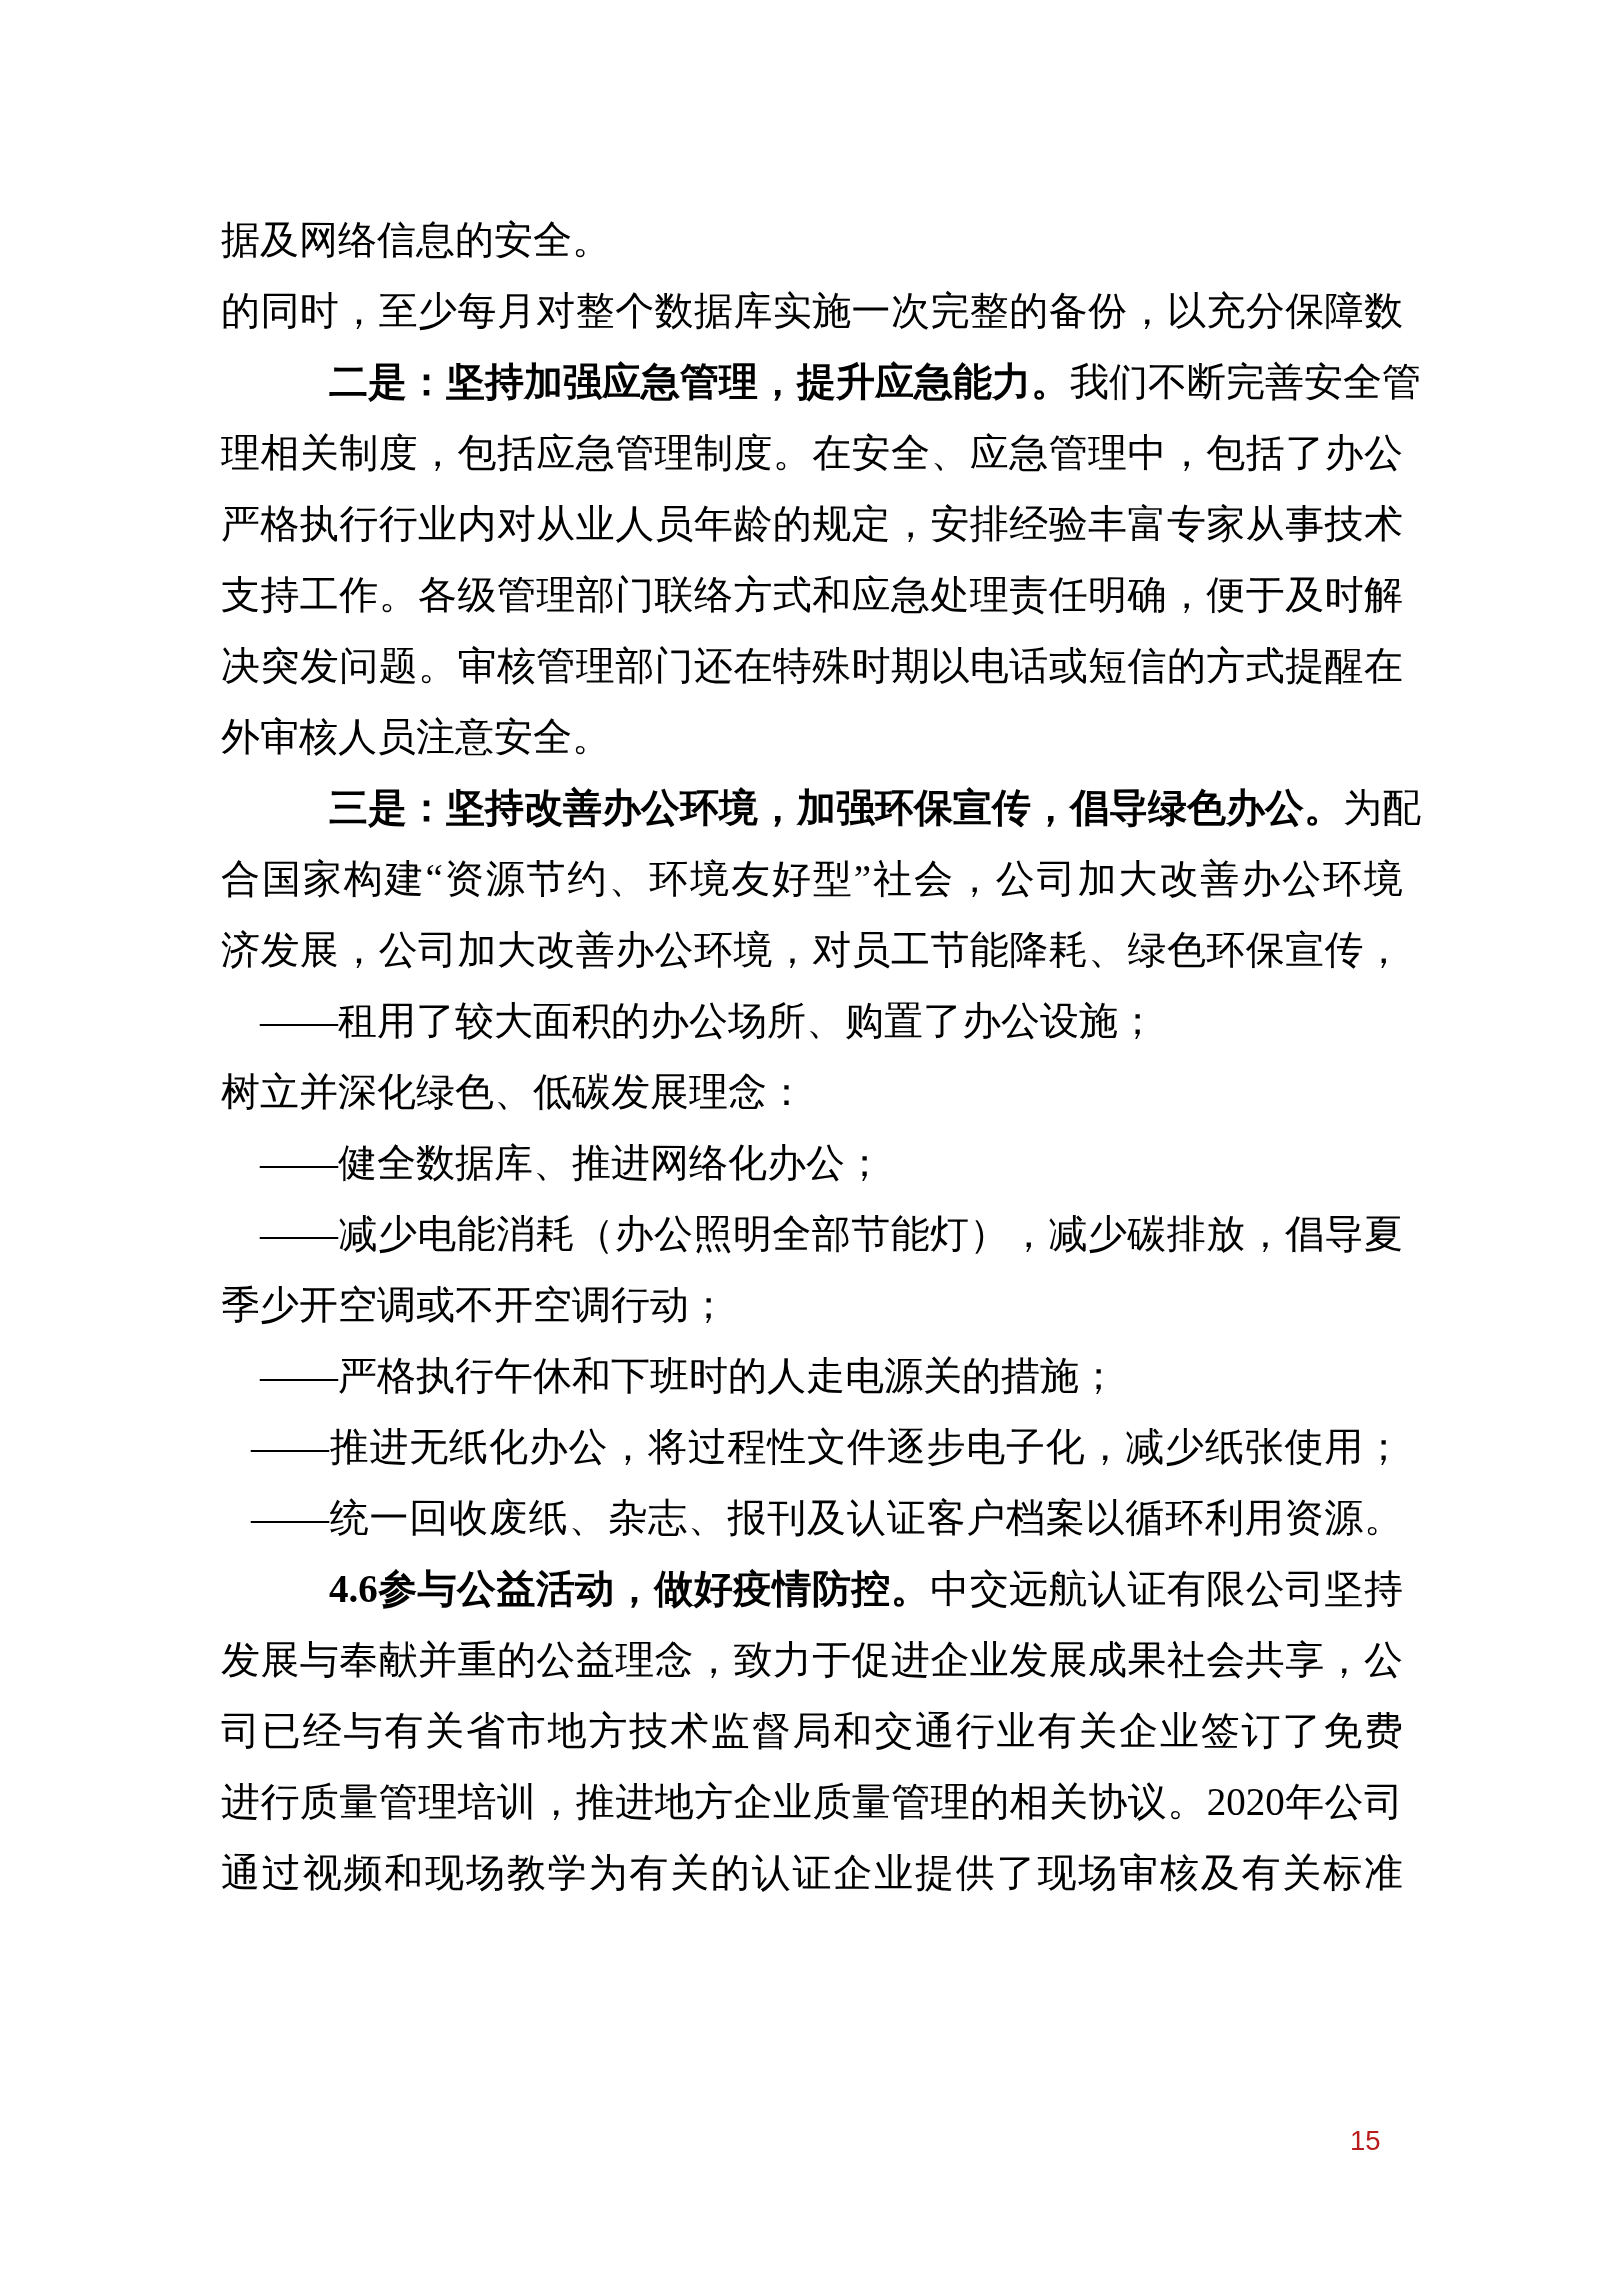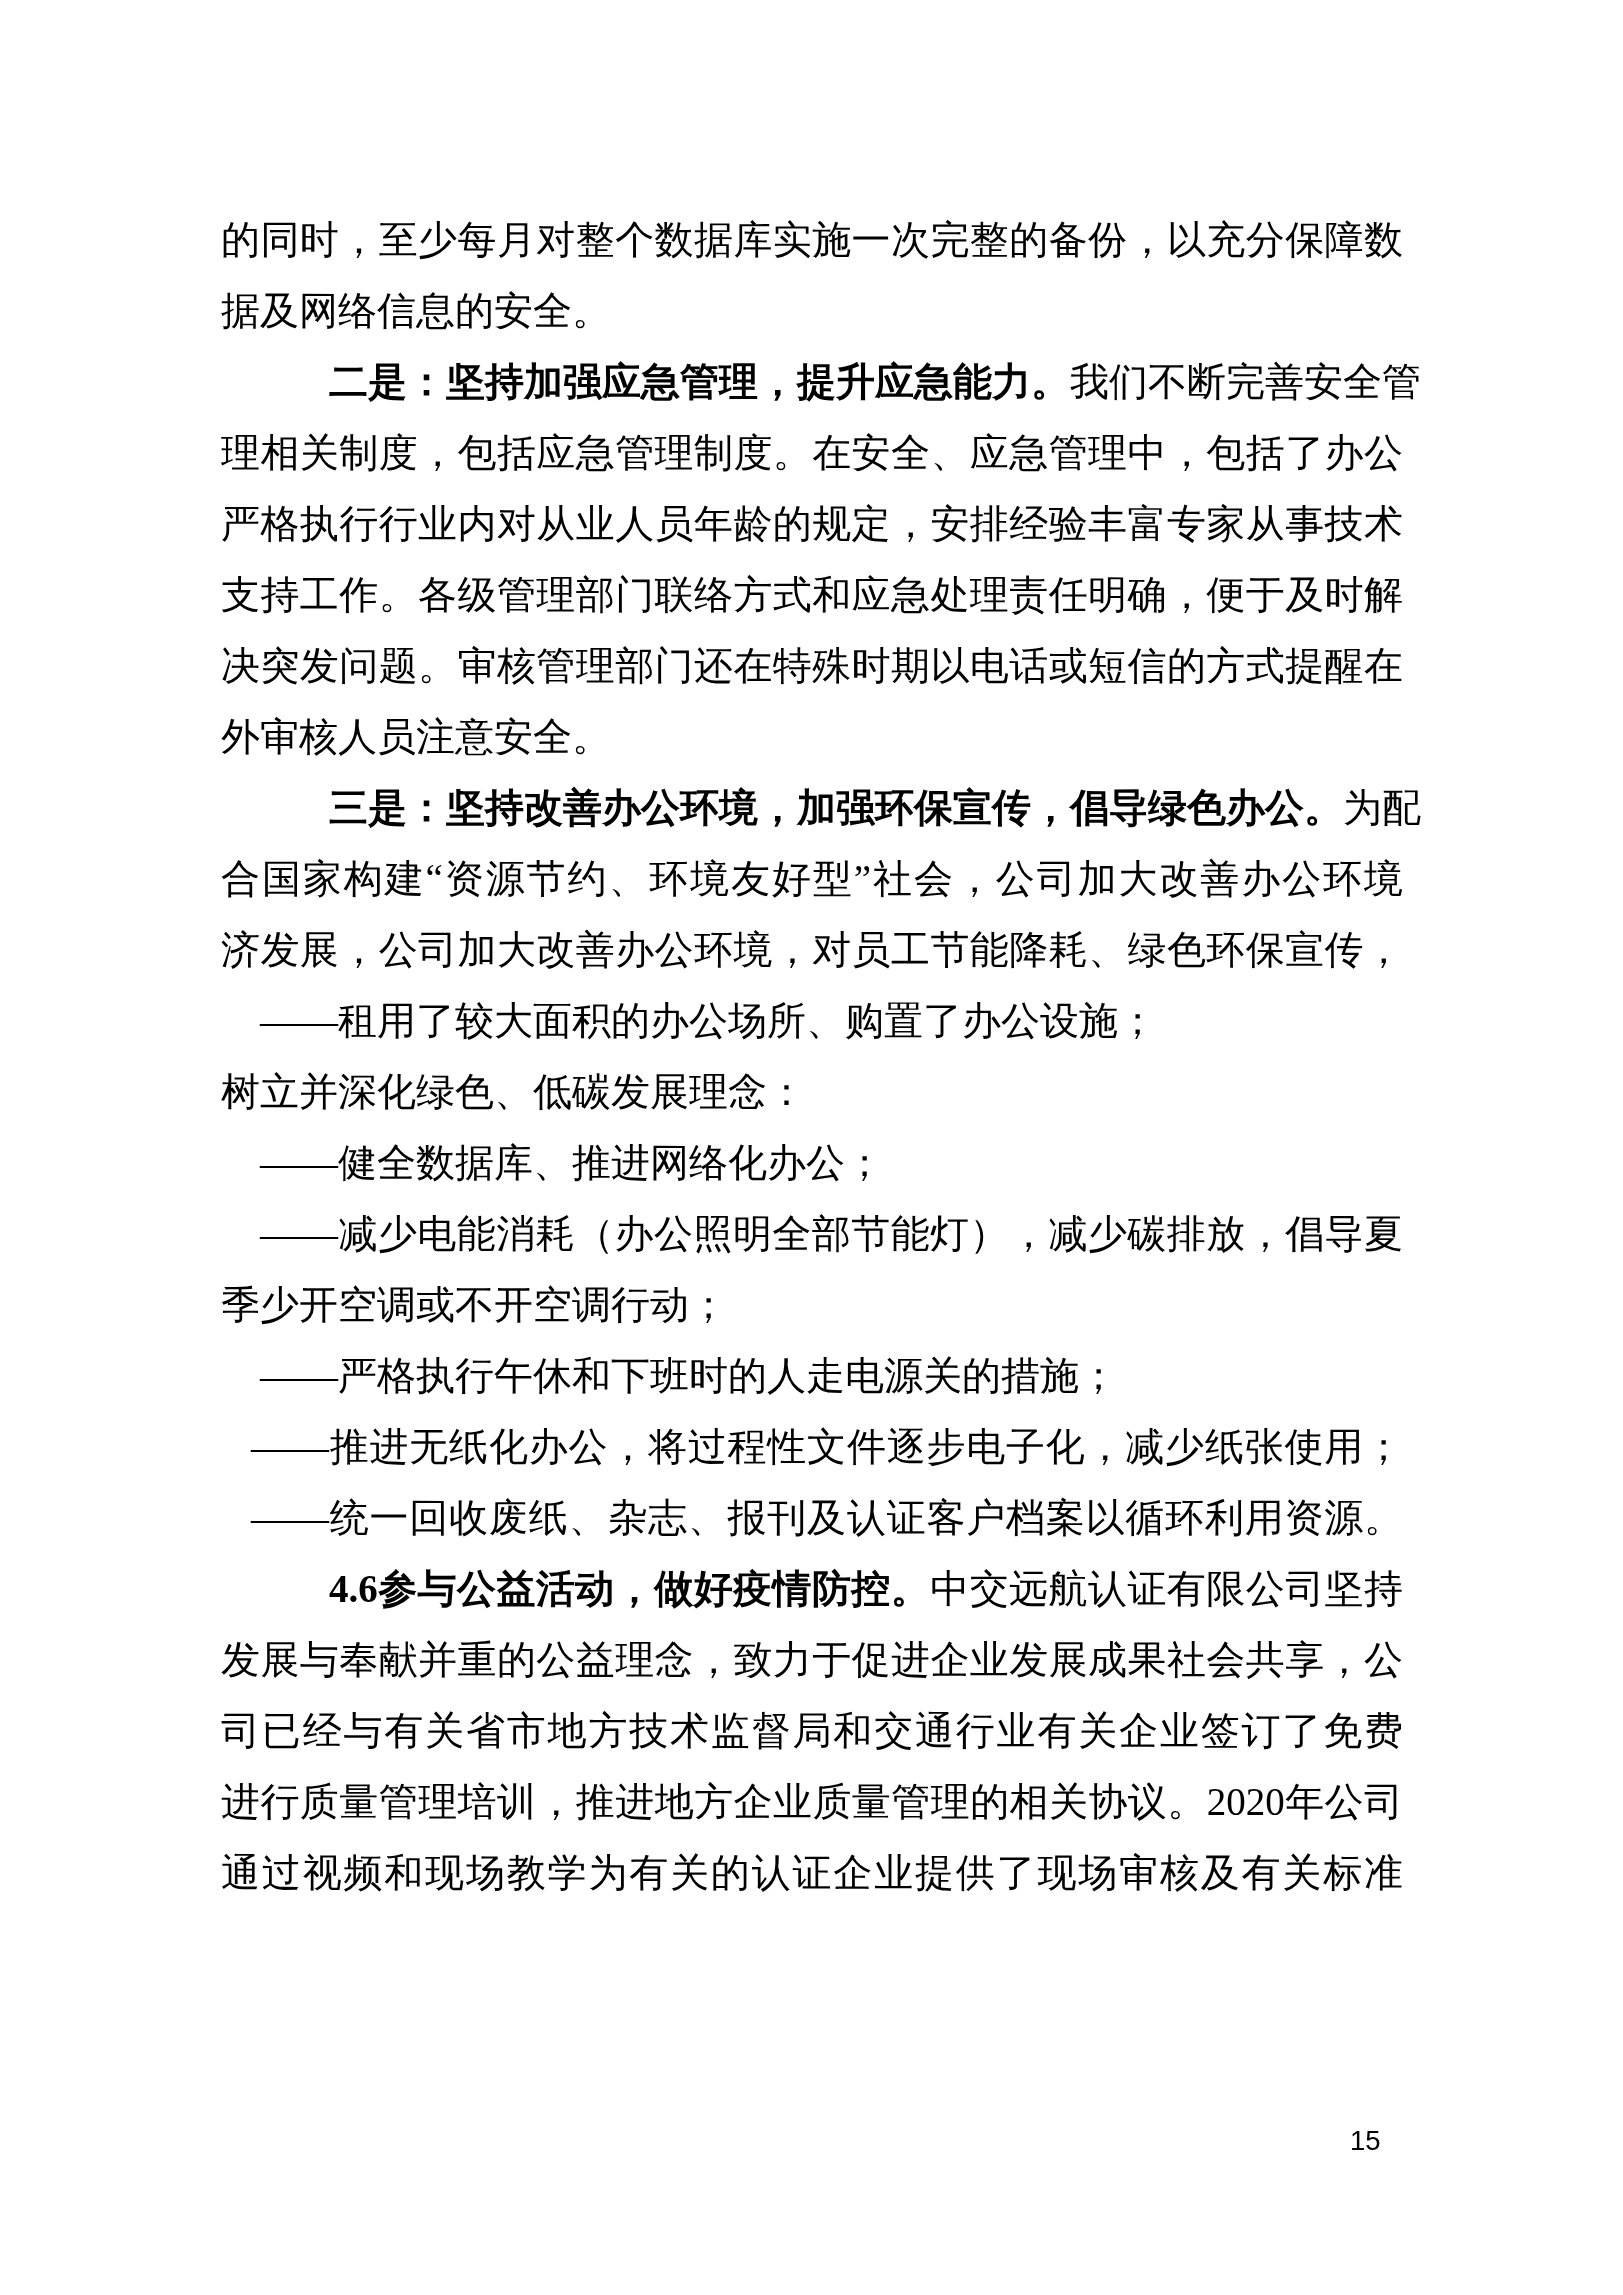--- a/index.html
+++ b/index.html
@@ -33,31 +33,31 @@
   .bullet1 { text-indent: 39px; }
   .bullet2 { text-indent: 30px; }
   .b { font-weight: 700; margin-left: 29px; }
   .page-num {
     position: absolute;
     left: 1350px;
     top: 2125px;
     font-size: 27.5px;
     line-height: 31px;
     font-family: "Liberation Sans", "DejaVu Sans", sans-serif;
-    color: #000000;
+    color: #b91c1c;
   }
 </style>
 </head>
 <body>
 
 <div class="page">
   <div class="text-block">
 
+    <div class="line">据及网络信息的安全。</div>
     <div class="line fill">的同时，至少每月对整个数据库实施一次完整的备份，以充分保障数</div>
-    <div class="line">据及网络信息的安全。</div>
 
     <div class="line fill indent2"><span class="b">二是：坚持加强应急管理，提升应急能力。</span><span>我们不断完善安全管</span></div>
     <div class="line fill">理相关制度，包括应急管理制度。在安全、应急管理中，包括了办公</div>
     <div class="line fill">严格执行行业内对从业人员年龄的规定，安排经验丰富专家从事技术</div>
     <div class="line fill">支持工作。各级管理部门联络方式和应急处理责任明确，便于及时解</div>
     <div class="line fill">决突发问题。审核管理部门还在特殊时期以电话或短信的方式提醒在</div>
     <div class="line">外审核人员注意安全。</div>
 
     <div class="line fill indent2"><span class="b">三是：坚持改善办公环境，加强环保宣传，倡导绿色办公。</span><span>为配</span></div>
     <div class="line fill">合国家构建“资源节约、环境友好型”社会，公司加大改善办公环境</div>

